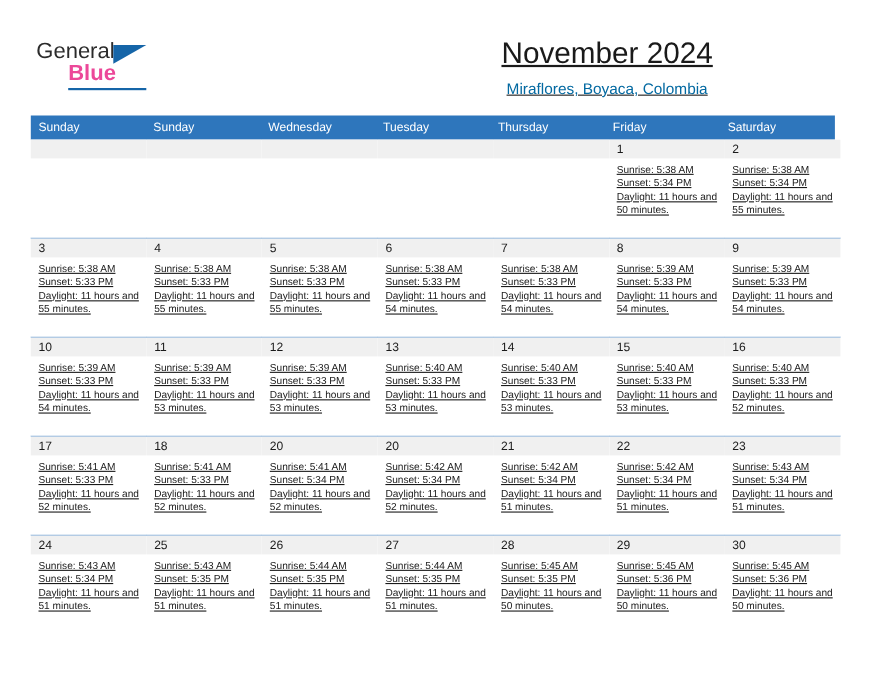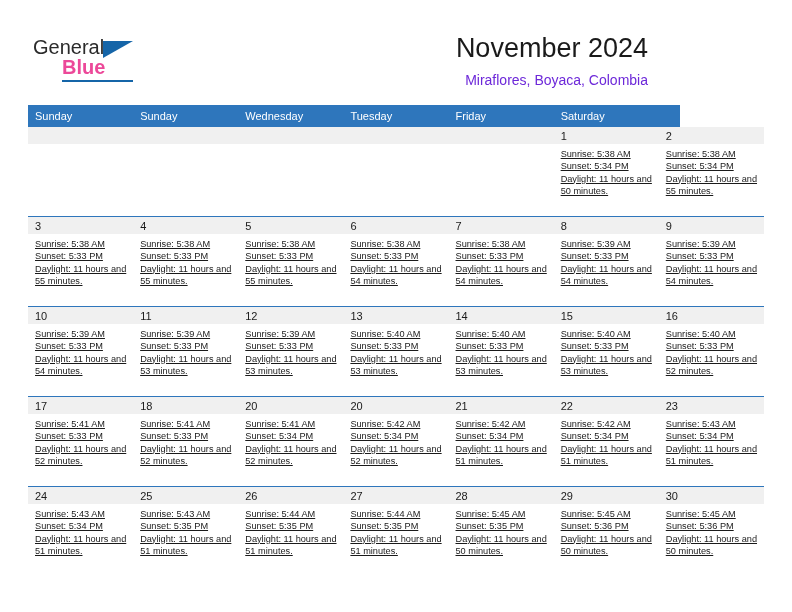--- a/index.html
+++ b/index.html
@@ -71,48 +71,49 @@
     top: 44px;
     width: 71px;
     height: 2px;
     background: #1565a8;
   }
 
   .title-block {
     position: absolute;
     right: 36px;
     top: 32px;
-    text-align: right;
+    text-align: center;
+    text-decoration: underline;
   }
   .cal-title {
     font-size: 27px;
     font-weight: normal;
     color: #1a1a1a;
     line-height: 32px;
     white-space: nowrap;
   }
   .cal-subtitle {
     font-size: 14px;
     font-weight: normal;
-    color: #6d28d9;
+    color: #0369a1;
     line-height: 20px;
     margin-top: 6px;
     white-space: nowrap;
   }
 
   
   .calendar {
     position: absolute;
     left: 28px;
     top: 105px;
     width: 736px;
   }
   .weekday-row {
     display: flex;
-    width: 652px;
+    width: 731px;
     background: #2e76bc;
     align-items: flex-end;
   }
   .weekday {
     width: 105.14px;
     box-sizing: border-box;
     padding: 4px 0 4px 7px;
     color: #ffffff;
     font-size: 11px;
     line-height: 14px;
@@ -180,20 +181,21 @@
     </div>
 
   </div>
 
   <div class="calendar">
     <div class="weekday-row" id="weekday-row">
         <div class="weekday">Sunday</div>
         <div class="weekday">Sunday</div>
         <div class="weekday">Wednesday</div>
         <div class="weekday">Tuesday</div>
+        <div class="weekday">Thursday</div>
         <div class="weekday">Friday</div>
         <div class="weekday">Saturday</div>
       </div>
     <div id="weeks-container">
         <div class="week-row">
           <div class="day-cell empty">
             <div class="day-num-band"></div>
           </div>
           <div class="day-cell empty">
             <div class="day-num-band"></div>

